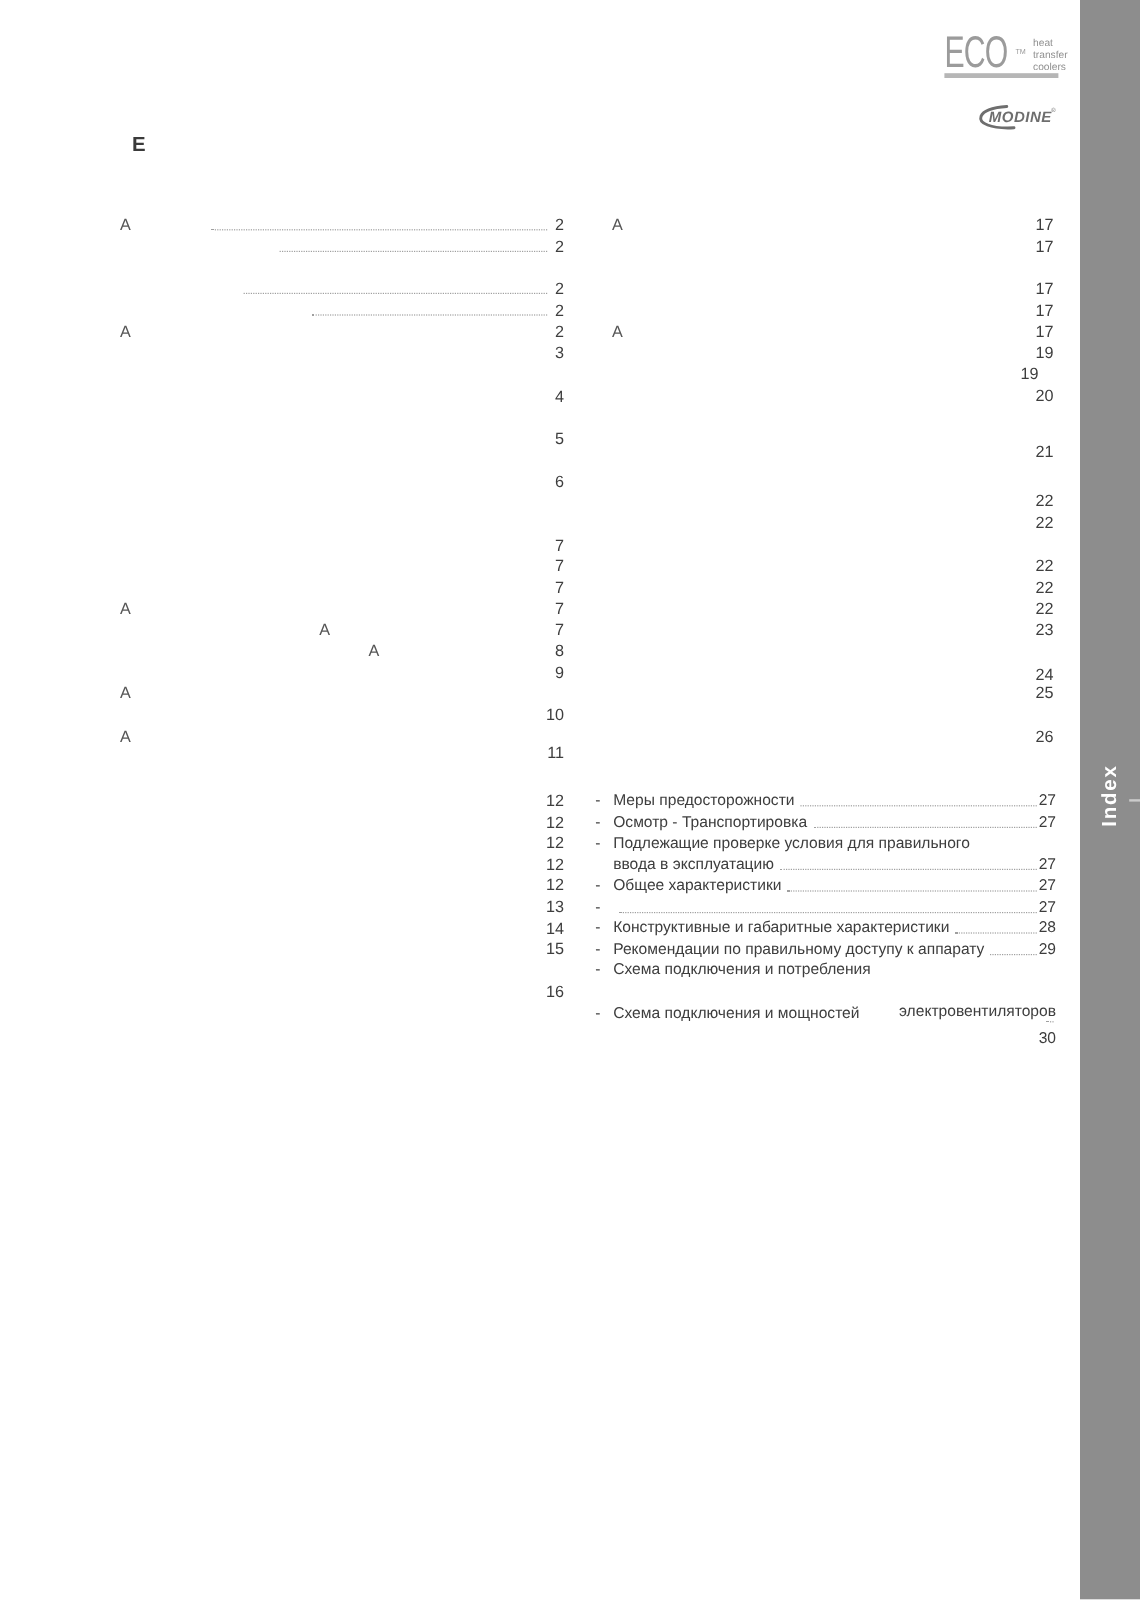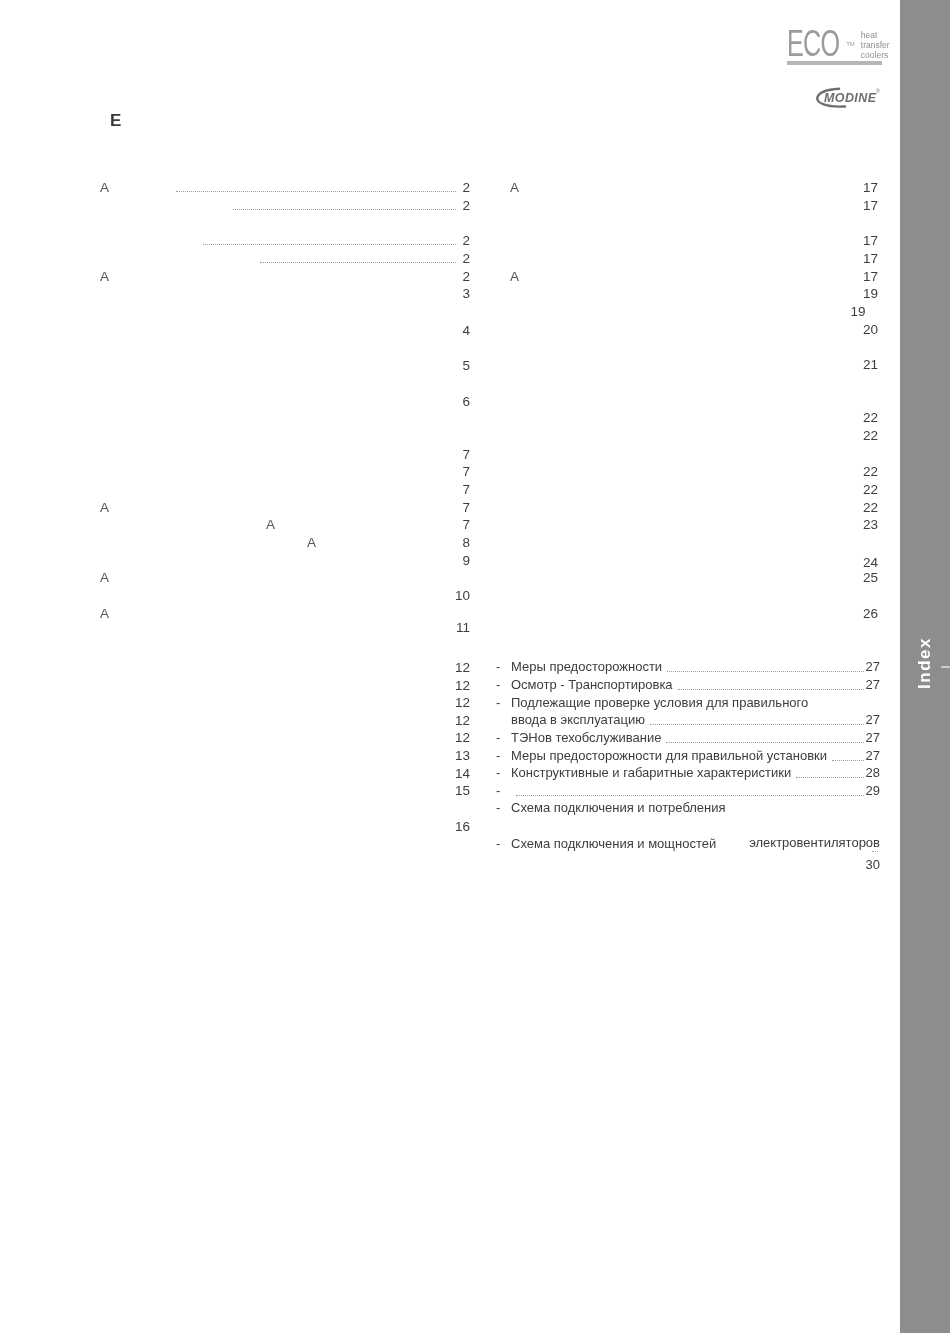--- a/index.html
+++ b/index.html
@@ -108,21 +108,21 @@
     <span class="letter" style="left: 510px; top: 179px;">A</span>
     <span class="pnum" style="left: 838px; top: 179px;">17</span>
     <span class="pnum" style="left: 838px; top: 197px;">17</span>
     <span class="pnum" style="left: 838px; top: 232px;">17</span>
     <span class="pnum" style="left: 838px; top: 250px;">17</span>
     <span class="letter" style="left: 510px; top: 268px;">A</span>
     <span class="pnum" style="left: 838px; top: 268px;">17</span>
     <span class="pnum" style="left: 838px; top: 285px;">19</span>
     <span class="pnum" style="left: 838px; top: 303px; text-align: center;">19</span>
     <span class="pnum" style="left: 838px; top: 321px;">20</span>
-    <span class="pnum" style="left: 838px; top: 356px;">21</span>
+    <span class="pnum" style="left: 838px; top: 368px;">21</span>
     <span class="pnum" style="left: 838px; top: 409px;">22</span>
     <span class="pnum" style="left: 838px; top: 427px;">22</span>
     <span class="pnum" style="left: 838px; top: 463px;">22</span>
     <span class="pnum" style="left: 838px; top: 481px;">22</span>
     <span class="pnum" style="left: 838px; top: 499px;">22</span>
     <span class="pnum" style="left: 838px; top: 516px;">23</span>
     <span class="pnum" style="left: 838px; top: 534px; margin-top: 20px;">24</span>
     <span class="pnum" style="left: 838px; top: 569px;">25</span>
     <span class="pnum" style="left: 838px; top: 605px;">26</span>
     <div class="entry" style="top: 658px;">
@@ -142,38 +142,38 @@
       <span class="etext">Подлежащие проверке условия для правильного</span>
     </div>
     <div class="entry" style="top: 711px;">
       <span class="dash">&nbsp;</span>
       <span class="etext">ввода в эксплуатацию</span>
       <span class="eleader"></span>
       <span class="epnum">27</span>
     </div>
     <div class="entry" style="top: 729px;">
       <span class="dash">-</span>
-      <span class="etext">ТЭНов техобслуживание</span>
+      <span class="etext">Общее характеристики</span>
       <span class="eleader"></span>
       <span class="epnum">27</span>
     </div>
     <div class="entry" style="top: 747px;">
       <span class="dash">-</span>
-      <span class="etext">Меры предосторожности для правильной установки</span>
       <span class="eleader"></span>
       <span class="epnum">27</span>
     </div>
     <div class="entry" style="top: 764px;">
       <span class="dash">-</span>
       <span class="etext">Конструктивные и габаритные характеристики</span>
       <span class="eleader"></span>
       <span class="epnum">28</span>
     </div>
     <div class="entry" style="top: 782px;">
       <span class="dash">-</span>
+      <span class="etext">Рекомендации по правильному доступу к аппарату</span>
       <span class="eleader"></span>
       <span class="epnum">29</span>
     </div>
     <div class="entry" style="top: 799px;">
       <span class="dash">-</span>
       <span class="etext">Схема подключения и потребления</span>
     </div>
     <div class="entry" style="top: 817px; flex-direction: column;">
       <span class="dash">&nbsp;</span>
       <span class="etext">электровентиляторов</span>

